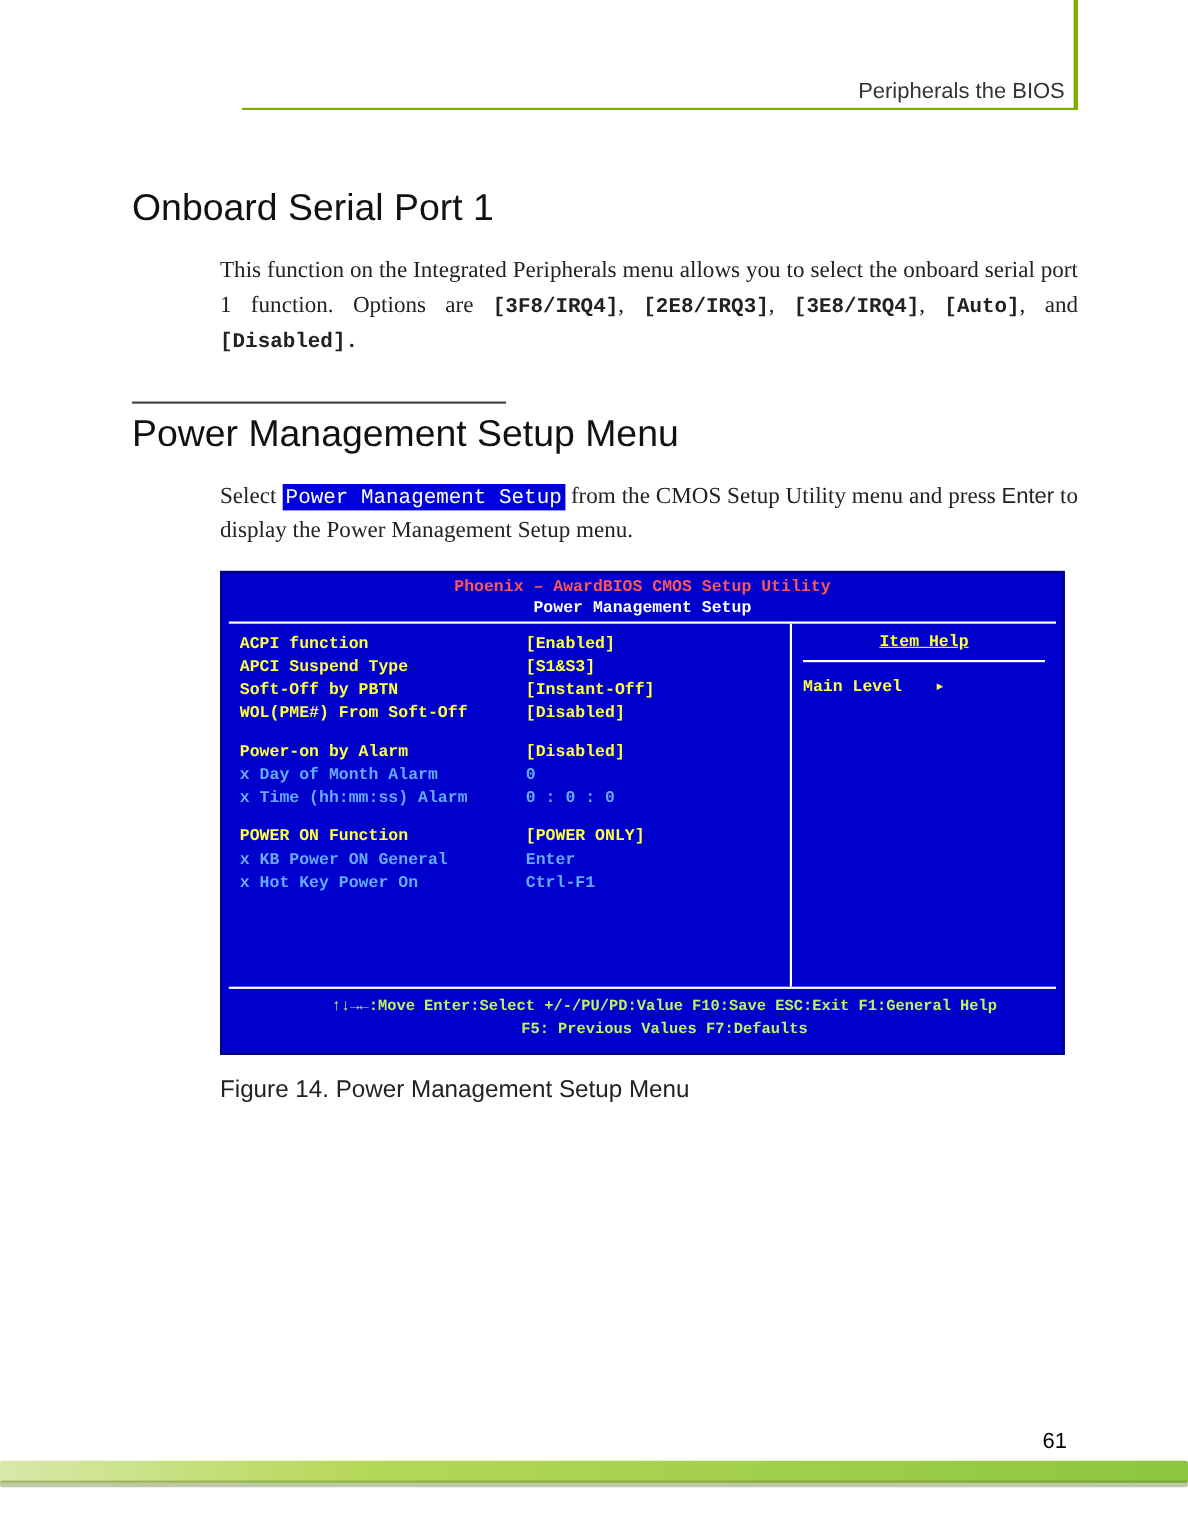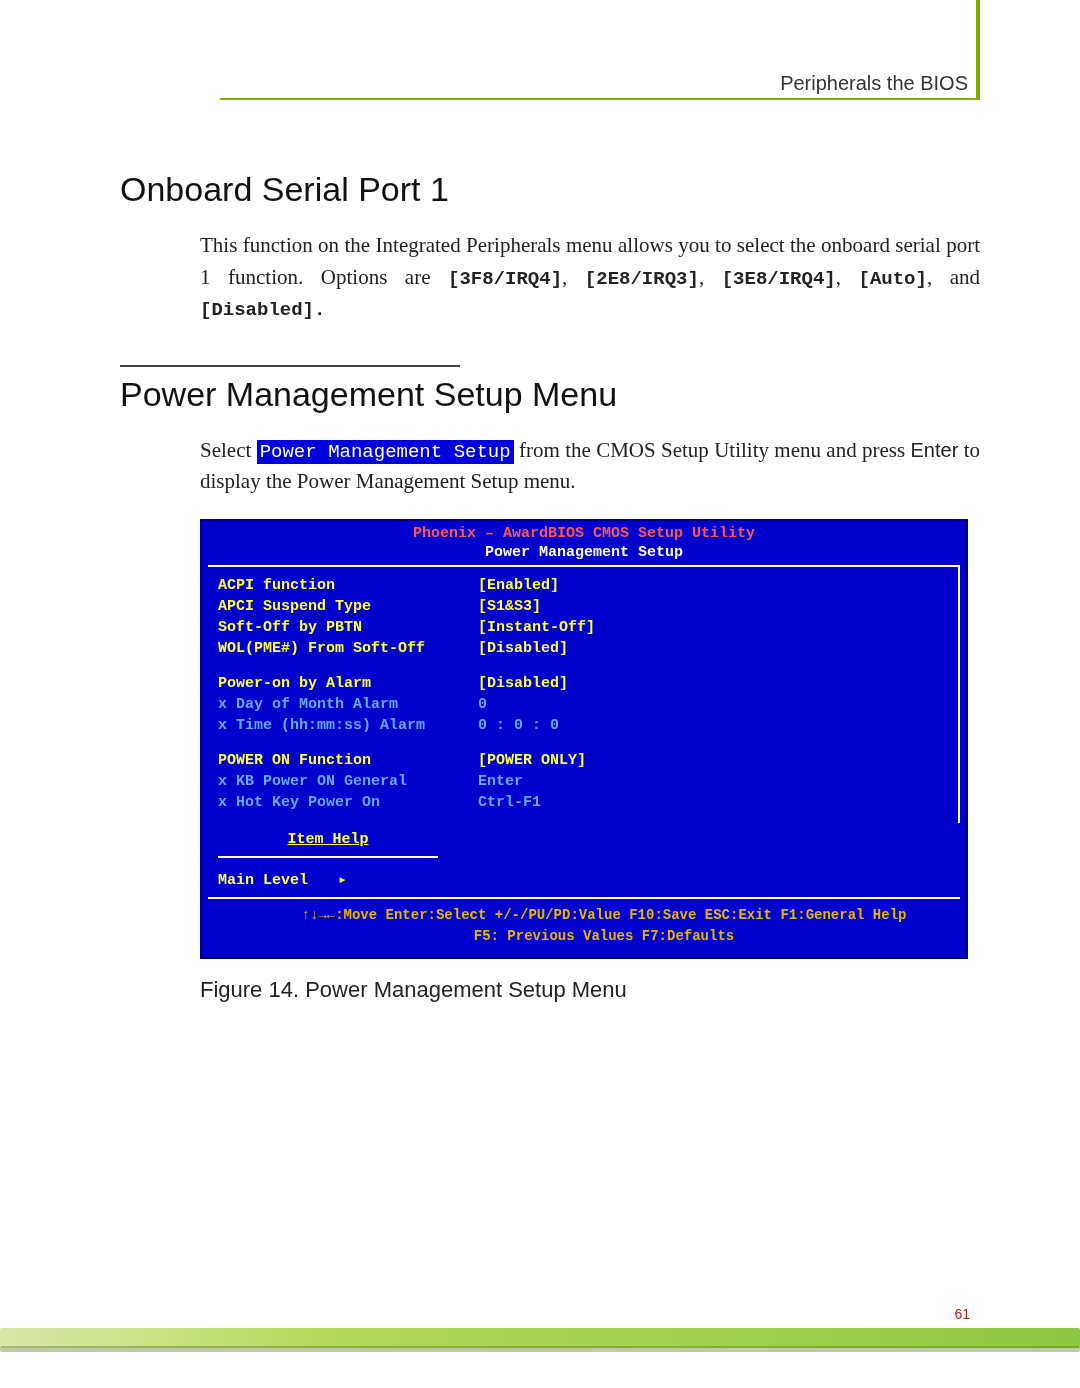--- a/index.html
+++ b/index.html
@@ -100,21 +100,20 @@
     color: #fff;
     font-weight: bold;
     padding-bottom: 4px;
   }
   .bios-body {
     display: flex;
     border-top: 2px solid #fff;
     border-bottom: 2px solid #fff;
     margin: 0 6px;
     min-height: 330px;
-    flex-direction: column;
   }
   .bios-left {
     flex: 1;
     padding: 8px 10px;
     border-right: 2px solid #fff;
   }
   .bios-right {
     width: 220px;
     padding: 8px 10px;
   }
@@ -152,21 +151,21 @@
   .bios-mainlevel {
     color: #ffff44;
     font-weight: bold;
   }
   .arrow {
     display:inline-block;
     margin-left: 30px;
   }
   .bios-footer {
     text-align: center;
-    color: #eab308;
+    color: #bef264;
     font-weight: bold;
     padding: 6px 0 10px 0;
     font-size: 14px;
     line-height: 1.5;
     margin-left: 40px;
   }
   .figure-caption {
     font-family: Arial, Helvetica, sans-serif;
     font-size: 22px;
     margin: 18px 0 0 80px;
@@ -189,22 +188,22 @@
     height: 6px;
     background: #5a7a1f;
     opacity: 0.4;
     border-radius: 2px;
   }
   .page-number {
     position: absolute;
     right: 110px;
     bottom: 66px;
     font-family: Arial, Helvetica, sans-serif;
-    font-size: 14px;
-    color: #b91c1c;
+    font-size: 20px;
+    color: #000000;
     text-align: center;
   }
   .gap { height: 14px; }
 </style>
 </head>
 <body>
 
 <div class="page">
   <div class="green-vertical"></div>
   <div class="header-text">Peripherals the BIOS</div>

